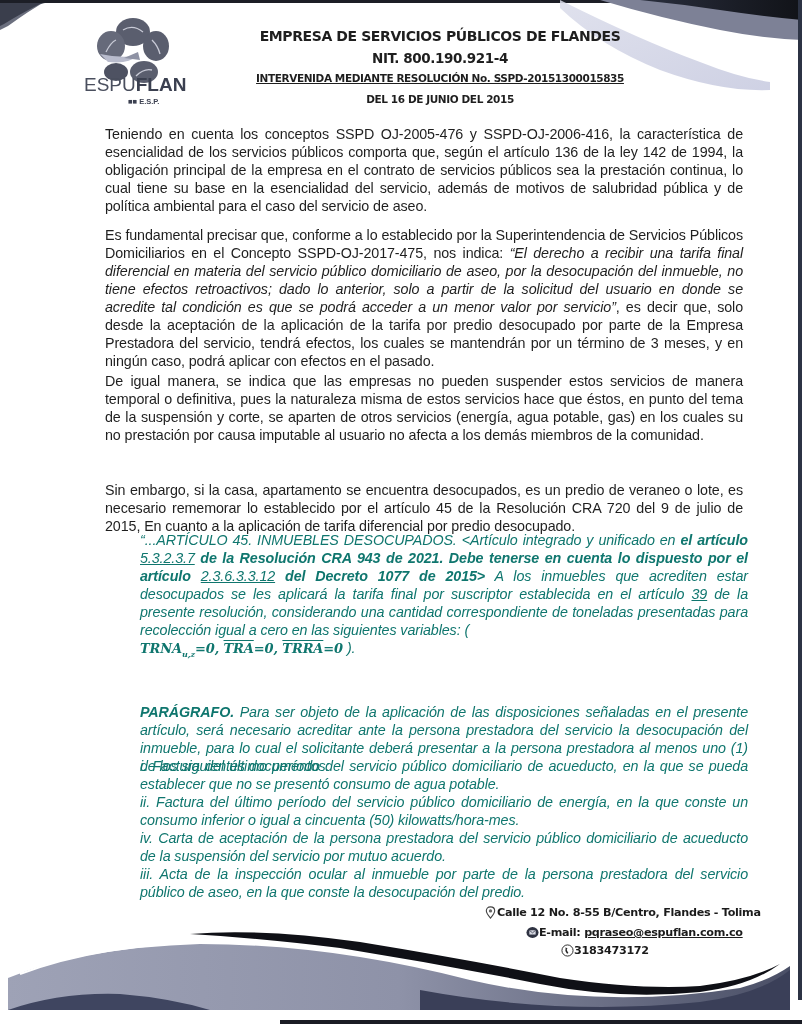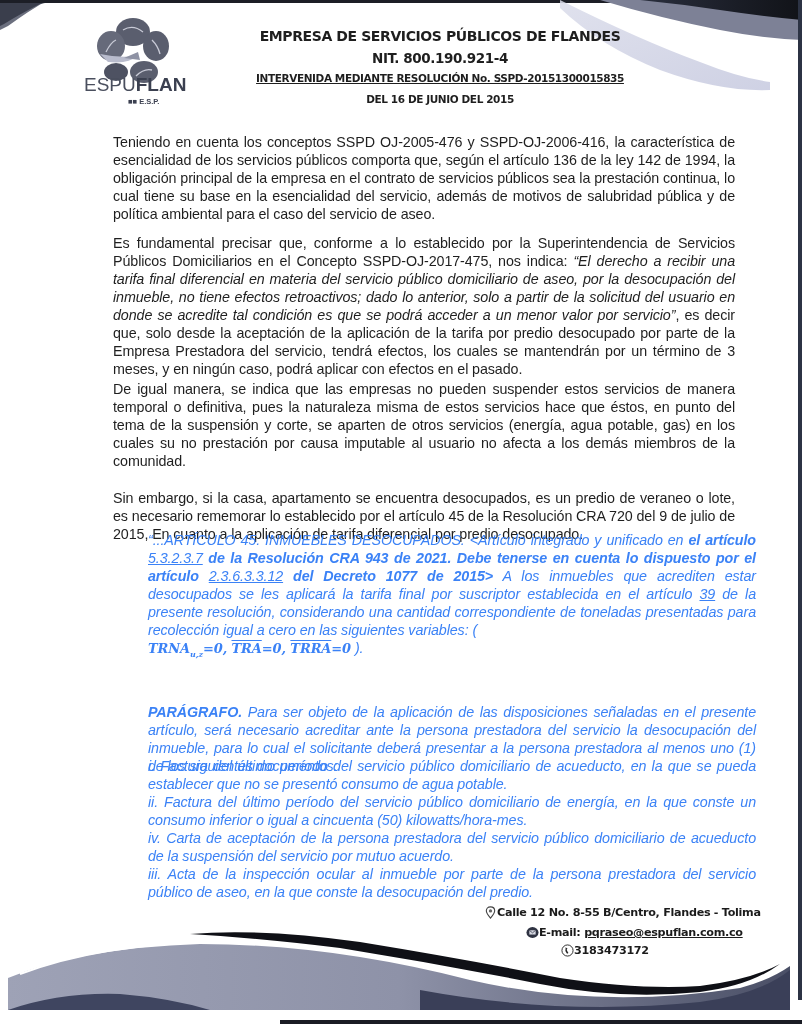--- a/index.html
+++ b/index.html
@@ -27,30 +27,30 @@
   #hdr-nit { top: 50px; font-size: 13.5px; }
   #hdr-interv { top: 72px; font-size: 10.5px; text-decoration: underline; }
   #hdr-date { top: 93px; font-size: 10.5px; }
 
   
   .para {
     position: absolute; left: 101px; width: 646px;
     font-size: 14.3px; line-height: 18px; text-align: justify;
     color: #1f1f1f; letter-spacing: -0.1px;
   }
-  .para p { margin: 12px; }
+  .para p { margin: 4px; }
   #p1 { top: 121px; }
   #p2 { top: 222px; }
   #p3 { top: 368px; }
   #p4 { top: 477px; }
 
   .quote {
-    position: absolute; left: 148px; width: 608px;
+    position: absolute; left: 140px; width: 608px;
     font-size: 14.3px; line-height: 18px; text-align: justify;
-    font-style: italic; color: #3b82f6; letter-spacing: -0.1px;
+    font-style: italic; color: #0f766e; letter-spacing: -0.1px;
   }
   .quote b { font-weight: bold; }
   .quote u { text-decoration: underline; }
   #q1 { top: 531px; }
   #q2 { top: 669px; margin-top: 34px; }
   #q3 { top: 757px; }
   .quote p { margin: 0; }
   .ovl { text-decoration: overline; font-family: "DejaVu Serif", serif; font-weight: bold; font-style: italic; font-size: 13px; }
   .var { font-family: "DejaVu Serif", serif; font-weight: bold; font-style: italic; font-size: 13px; }
   .var sub { font-size: 8px; }

